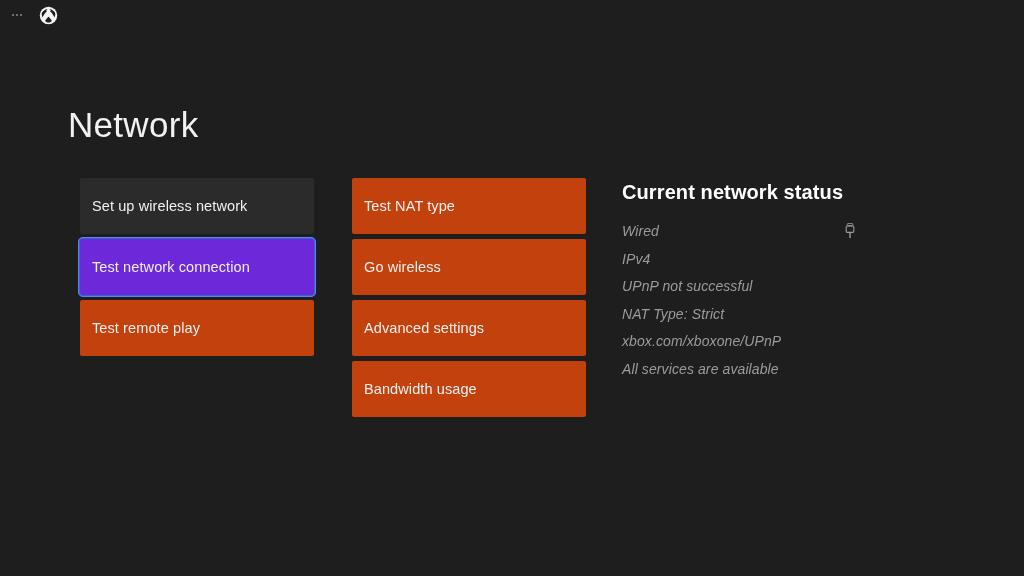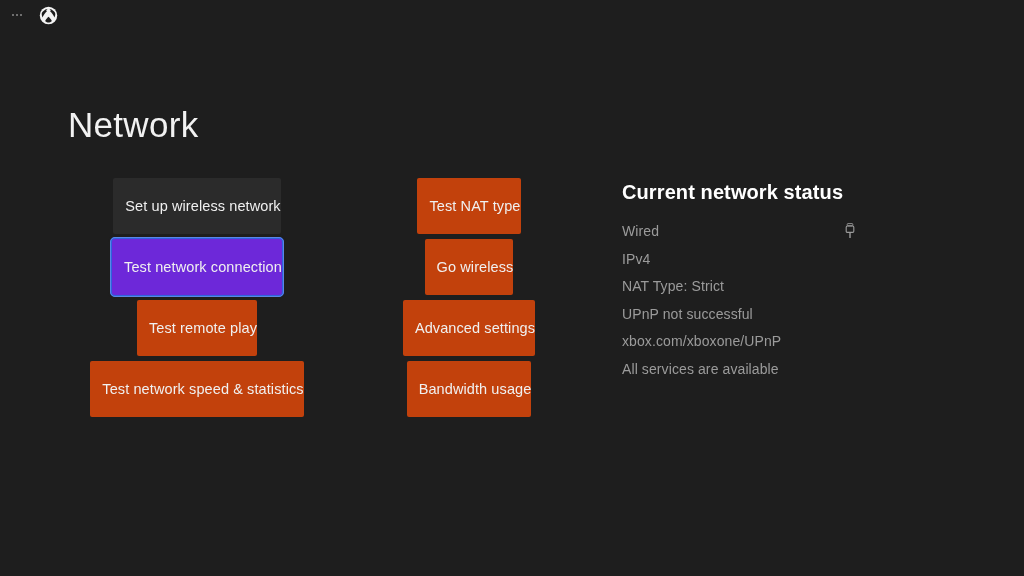--- a/index.html
+++ b/index.html
@@ -64,21 +64,20 @@
     line-height: 44px;
   }
 
   
   .tile-column {
     position: absolute;
     top: 178px;
     display: flex;
     flex-direction: column;
     gap: 5px;
-    align-items: center;
   }
   #column-primary   { left: 80px;  width: 234px; }
   #column-secondary { left: 352px; width: 234px; }
 
   .tile {
     position: relative;
     height: 56px;
     background: #c2410c;
     border-radius: 2px;
     display: flex;
@@ -118,20 +117,21 @@
     position: relative;
     height: 27.5px;
     display: flex;
     align-items: flex-start;
   }
   .status-text {
     font-size: 14px;
     color: #9b9b9b;
     letter-spacing: 0.1px;
     white-space: nowrap;
+    font-style: italic;
   }
   #ethernet-plug-icon {
     position: absolute;
     left: 222px;
     top: 0px;
     width: 12px;
     height: 16px;
   }
 </style>
 </head>
@@ -164,23 +164,20 @@
   </div>
 
   <div class="tile focused">
     <span class="tile-label">Test network connection</span>
   </div>
 
   <div class="tile">
     <span class="tile-label">Test remote play</span>
   </div>
 
-  <div class="tile">
-    <span class="tile-label">Test network speed &amp; statistics</span>
-  </div>
 
 </div>
 
 <div id="column-secondary" class="tile-column">
 
   <div class="tile">
     <span class="tile-label">Test NAT type</span>
   </div>
 
   <div class="tile">
@@ -209,27 +206,27 @@
         <rect x="5.3" y="9.4" width="1.4" height="5.6" fill="#9b9b9b"></rect>
       </svg>
     </span>
   </div>
 
   <div class="status-row">
     <span class="status-text">IPv4</span>
   </div>
 
   <div class="status-row">
+    <span class="status-text">UPnP not successful</span>
+  </div>
+
+  <div class="status-row">
     <span class="status-text">NAT Type: Strict</span>
   </div>
 
   <div class="status-row">
-    <span class="status-text">UPnP not successful</span>
-  </div>
-
-  <div class="status-row">
     <span class="status-text">xbox.com/xboxone/UPnP</span>
   </div>
 
   <div class="status-row">
     <span class="status-text">All services are available</span>
   </div>
 </div>
 
 </body></html>

